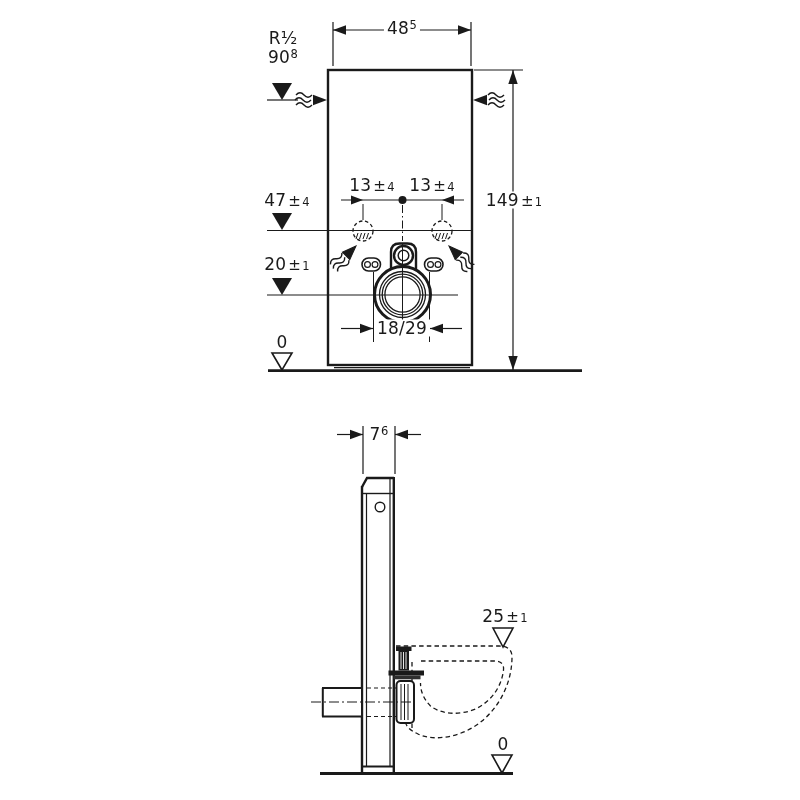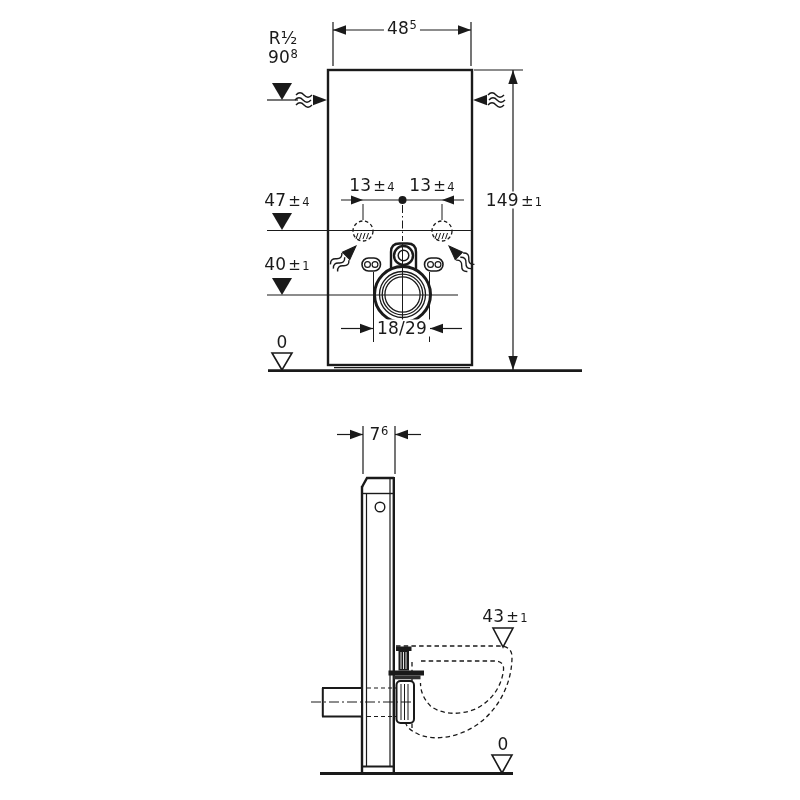--- a/index.html
+++ b/index.html
@@ -202,25 +202,25 @@
 <div class="lbl" style="left:283px;top:38px"><span>R½</span></div>
 <div class="lbl" style="left:283px;top:57px"><span>90</span><sup>8</sup></div>
 
 <div class="lbl" style="left:287px;top:200px"><span>47</span><span class="pm">±</span><span class="tol">4</span></div>
 
 <div class="lbl" style="left:372px;top:185px"><span>13</span><span class="pm">±</span><span class="tol">4</span></div>
 <div class="lbl" style="left:432px;top:185px"><span>13</span><span class="pm">±</span><span class="tol">4</span></div>
 
 <div class="lbl mask" style="left:514px;top:200px"><span>149</span><span class="pm">±</span><span class="tol">1</span></div>
 
-<div class="lbl" style="left:287px;top:264px"><span>40</span><span class="pm">±</span><span class="tol">1</span></div>
+<div class="lbl" style="left:287px;top:264px"><span>20</span><span class="pm">±</span><span class="tol">1</span></div>
 
 <div class="lbl mask" style="left:402px;top:328px"><span>18/29</span></div>
 
 <div class="lbl" style="left:282px;top:342px"><span>0</span></div>
 
 <div class="lbl mask" style="left:379px;top:434px"><span>7</span><sup>6</sup></div>
 
-<div class="lbl" style="left:505px;top:616px"><span>43</span><span class="pm">±</span><span class="tol">1</span></div>
+<div class="lbl" style="left:505px;top:616px"><span>25</span><span class="pm">±</span><span class="tol">1</span></div>
 
 <div class="lbl" style="left:503px;top:744px"><span>0</span></div>
 
 </div>
 
 </body></html>

